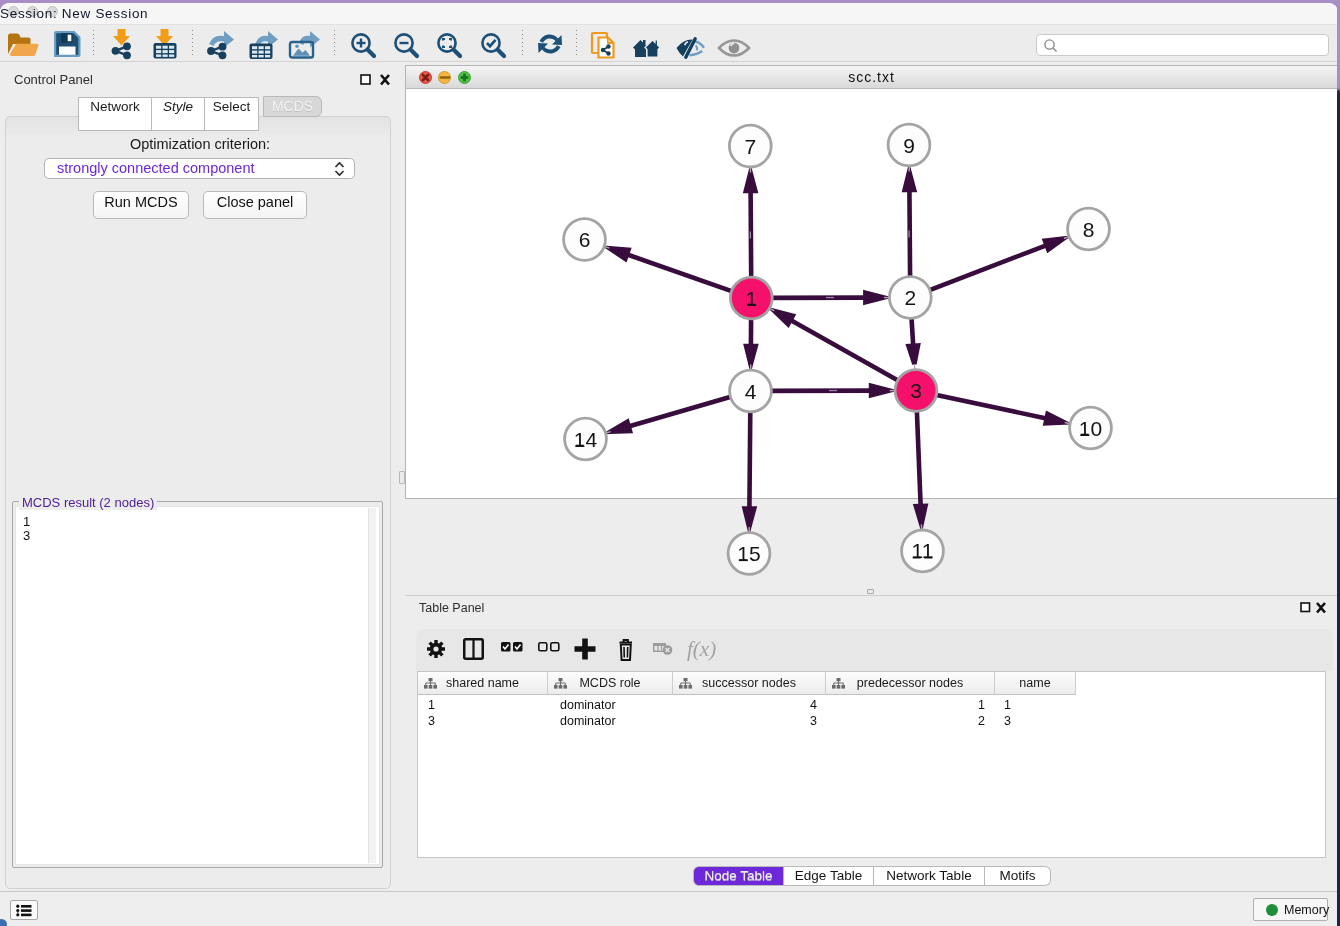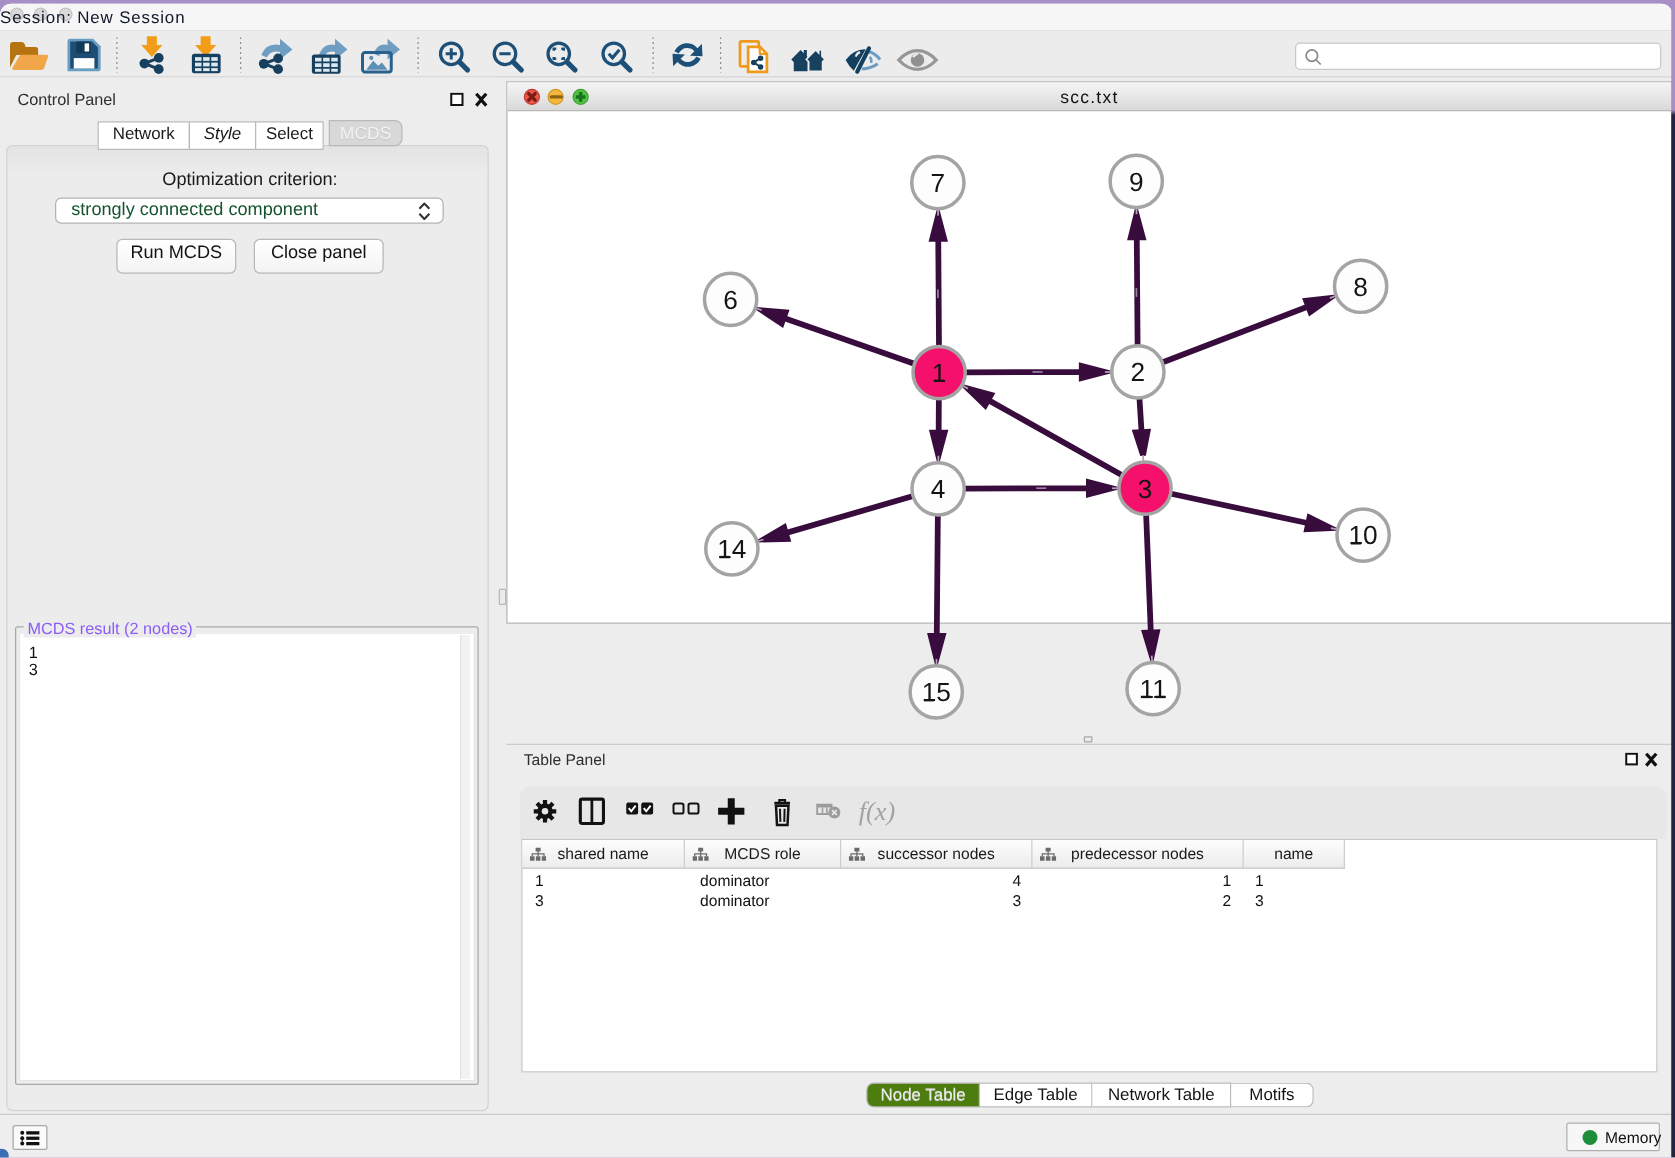--- a/index.html
+++ b/index.html
@@ -23,38 +23,38 @@
 .sep { position:absolute; top:4px; height:28px; width:1px;
   background-image:repeating-linear-gradient(#8f8f8f 0 1.2px, transparent 1.2px 4px); }
 #searchbox { position:absolute; left:1036px; top:8px; width:293px; height:22px;
   background:#fff; border:1px solid #c9c9c9; border-radius:4px; }
 
 #cpanel { position:absolute; left:0; top:59px; width:400px; height:829px; background:#ededed; }
 #cptitle { position:absolute; left:14px; top:10px; font-size:13px; color:#2e2e2e; }
 #cpbody { position:absolute; left:5px; top:54px; width:386px; height:773px;
   border:1px solid #d2d2d2; border-radius:5px;
   background:linear-gradient(#e3e3e3 0px, #ececec 22px, #ececec 100%); }
-.tab { position:absolute; top:35px; height:23px; background:#fff; border:1px solid #b9b9b9;
+.tab { position:absolute; top:35px; height:34px; background:#fff; border:1px solid #b9b9b9;
   font-size:13.5px; color:#1a1a1a; text-align:center; line-height:17px; z-index:5; }
 .tabsel { position:absolute; left:263px; top:34px; width:59px; height:21px; z-index:6;
   background:#d8d8d8; border:1px solid #b9b9b9; border-radius:0 6px 6px 0;
   color:#f3f3f3; font-size:14px; text-align:center; line-height:19px;
   text-shadow:0 1px 0 #c0c0c0; }
 #optlabel { position:absolute; left:0; top:74px; width:400px; text-align:center;
   font-size:14.5px; color:#1a1a1a; }
 #combo { position:absolute; left:44px; top:96px; width:311px; height:21px;
   background:#fff; border:1px solid #b3b3b3; border-radius:5px;
-  font-size:14.5px; color:#14532d; line-height:19px; padding-left:12px; }
+  font-size:14.5px; color:#6d28d9; line-height:19px; padding-left:12px; }
 .btn { position:absolute; top:129px; height:28px; background:linear-gradient(#ffffff,#f4f4f4);
   border:1px solid #b9b9b9; border-radius:5px; font-size:14.5px; color:#111;
   text-align:center; line-height:20px; }
 #groupbox { position:absolute; left:12px; top:439px; width:371px; height:367px;
   border:1px solid #a9a9a9; border-radius:2px; }
 #grouplabel { position:absolute; left:6px; top:-7px; background:#ececec;
-  font-size:13px; color:#8b5cf6; padding:0 3px; z-index:3; }
+  font-size:13px; color:#4c1d95; padding:0 3px; z-index:3; }
 #groupwhite { position:absolute; left:2px; top:4px; width:365px; height:359px;
   background:#fff; border:1px solid #e6e6e6; font-size:13px; color:#111; }
 #gscroll { position:absolute; right:3px; top:1px; width:8px; height:355px;
   background:#f2f2f2; border-left:1px solid #e2e2e2; }
 
 #netframe { position:absolute; left:405px; top:62px; width:933px; height:434px;
   background:#fff; border:1px solid #b4b4b4; }
 #nettitle { position:absolute; left:0; top:0; width:931px; height:23px;
   background:linear-gradient(#f5f5f5, #d9d9d9); border-bottom:1px solid #b9b9b9; }
 #nettitletext { position:absolute; width:100%; text-align:center; top:3px;
@@ -484,21 +484,21 @@
         <div class="trow" style="left:408px;top:25px;width:159px;text-align:right;">1</div>
         <div class="trow" style="left:586px;top:25px;">1</div>
         <div class="trow" style="left:10px;top:41px;">3</div>
         <div class="trow" style="left:142px;top:41px;">dominator</div>
         <div class="trow" style="left:255px;top:41px;width:144px;text-align:right;">3</div>
         <div class="trow" style="left:408px;top:41px;width:159px;text-align:right;">2</div>
         <div class="trow" style="left:586px;top:41px;">3</div>
       </div>
     </div>
     <div class="btabs">
-      <div class="btab" style="background:#4d7c0f;color:#ececec;text-shadow:0 1px 0 #bfbfbf;border-radius:6px 0 0 6px;border-left:1px solid #b9b9b9;width:91px;">Node Table</div>
+      <div class="btab" style="background:#6d28d9;color:#ececec;text-shadow:0 1px 0 #bfbfbf;border-radius:6px 0 0 6px;border-left:1px solid #b9b9b9;width:91px;">Node Table</div>
       <div class="btab" style="width:90px;">Edge Table</div>
       <div class="btab" style="width:111px;">Network Table</div>
       <div class="btab" style="border-radius:0 6px 6px 0;width:66px;">Motifs</div>
     </div>
   </div>
   <div id="statusbar">
     <div id="listbtn">
       <svg width="16" height="13" style="position:absolute;left:5px;top:3px;" viewBox="0 0 16 13">
         <line x1="1.8" y1="2" x2="1.8" y2="11" stroke="#111" stroke-width="0.8" stroke-dasharray="1.5 1.5"></line>
           <circle cx="1.8" cy="2.2" r="1.6" fill="#111"></circle>

